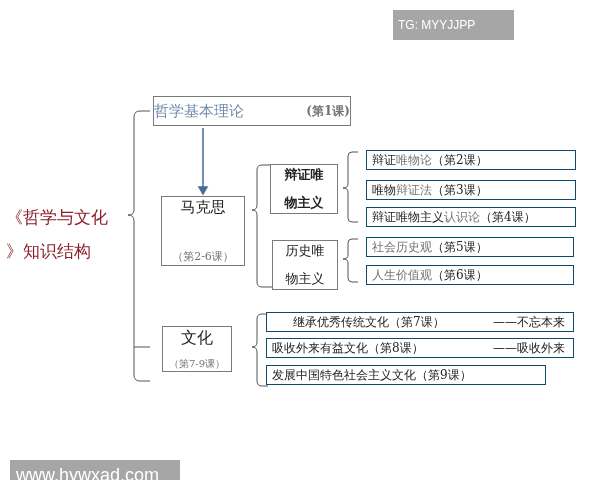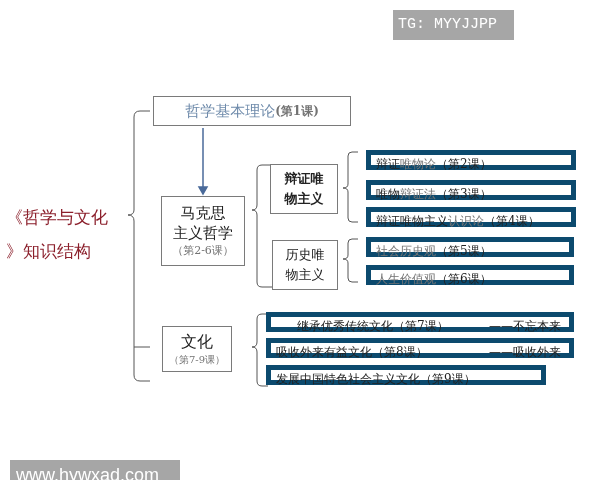--- a/index.html
+++ b/index.html
@@ -1,27 +1,27 @@
 <!DOCTYPE html>
 <html><head>
 <meta charset="utf-8">
 <style>
   html, body { margin:0; padding:0; }
   body { width:600px; height:480px; background:#ffffff; position:relative; overflow:hidden;
          font-family: "DejaVu Serif", "Liberation Serif", serif; color:#222; }
   .abs { position:absolute; }
   .wm { background:#a6a6a6; color:#ffffff; font-family:"Liberation Sans", "DejaVu Sans", sans-serif; }
-  .wm-top { left:393px; top:10px; width:121px; height:30px; font-size:15px; line-height:30px; padding-left:5px; box-sizing:border-box;font-family:Liberation Mono, monospace; }
+  .wm-top { left:393px; top:10px; width:121px; height:30px; font-size:12px; line-height:30px; padding-left:5px; box-sizing:border-box; }
   .wm-bot { left:10px; top:440px; width:170px; height:30px; font-size:18px; line-height:30px; padding-left:6px; box-sizing:border-box;margin-top:20px; }
   .box { position:absolute; border:1px solid #7a7a7a; background:#fff; box-sizing:border-box; }
   .red { color:#737373; }
   .blue { color:#6f8bab; }
   .main-title { left:6px; top:200px; font-size:17px; line-height:34px; color:#8b1f2b; }
-  .center { display:flex; flex-direction:column; align-items:center; justify-content:center; text-align:center; }
-  .item { position:absolute; border:5px solid #0c4a6e; box-sizing:border-box; font-size:12px; height:20px; line-height:18px; padding-left:5px; background:#fff; white-space:nowrap; }
+  .center { display:flex; flex-direction:column; align-items:center; justify-content:space-between; text-align:center; }
+  .item { position:absolute; border:1px solid #0c4a6e; box-sizing:border-box; font-size:12px; height:20px; line-height:18px; padding-left:5px; background:#fff; white-space:nowrap; }
   .item .right { position:absolute; right:8px; top:0; }
   svg.lines { position:absolute; left:0; top:0; }
 </style>
 </head>
 <body>
 
 <svg class="lines" width="600" height="480">
   <g fill="none" stroke="#555" stroke-width="1">
 
     <path d="M150,111 L140,111 Q134,111 134,117 L134,210 Q134,215 128,215 Q134,215 134,221 L134,375 Q134,381 140,381 L150,381"></path>
@@ -50,21 +50,20 @@
   <div>》知识结构</div>
 </div>
 
 <div class="box center" style="left:153px; top:96px; width:198px; height:30px; flex-direction:row;">
   <span class="blue" style="font-size:15px;">哲学基本理论</span>
   <span class="red" style="font-size:12px; font-weight:bold;">(第1课)</span>
 </div>
 
 <div class="box center" style="left:161px; top:196px; width:84px; height:70px;">
   <div style="font-size:15px; line-height:20px;">马克思</div>
-  <div style="font-size:15px; line-height:20px;">主义哲学</div>
   <div class="red" style="font-size:11px; line-height:16px;">（第2-6课）</div>
 </div>
 
 <div class="box center" style="left:270px; top:164px; width:68px; height:50px;font-weight:bold;">
   <div style="font-size:13px; line-height:20px;">辩证唯</div>
   <div style="font-size:13px; line-height:20px;">物主义</div>
 </div>
 
 <div class="box center" style="left:272px; top:240px; width:66px; height:50px;">
   <div style="font-size:13px; line-height:20px;">历史唯</div>

